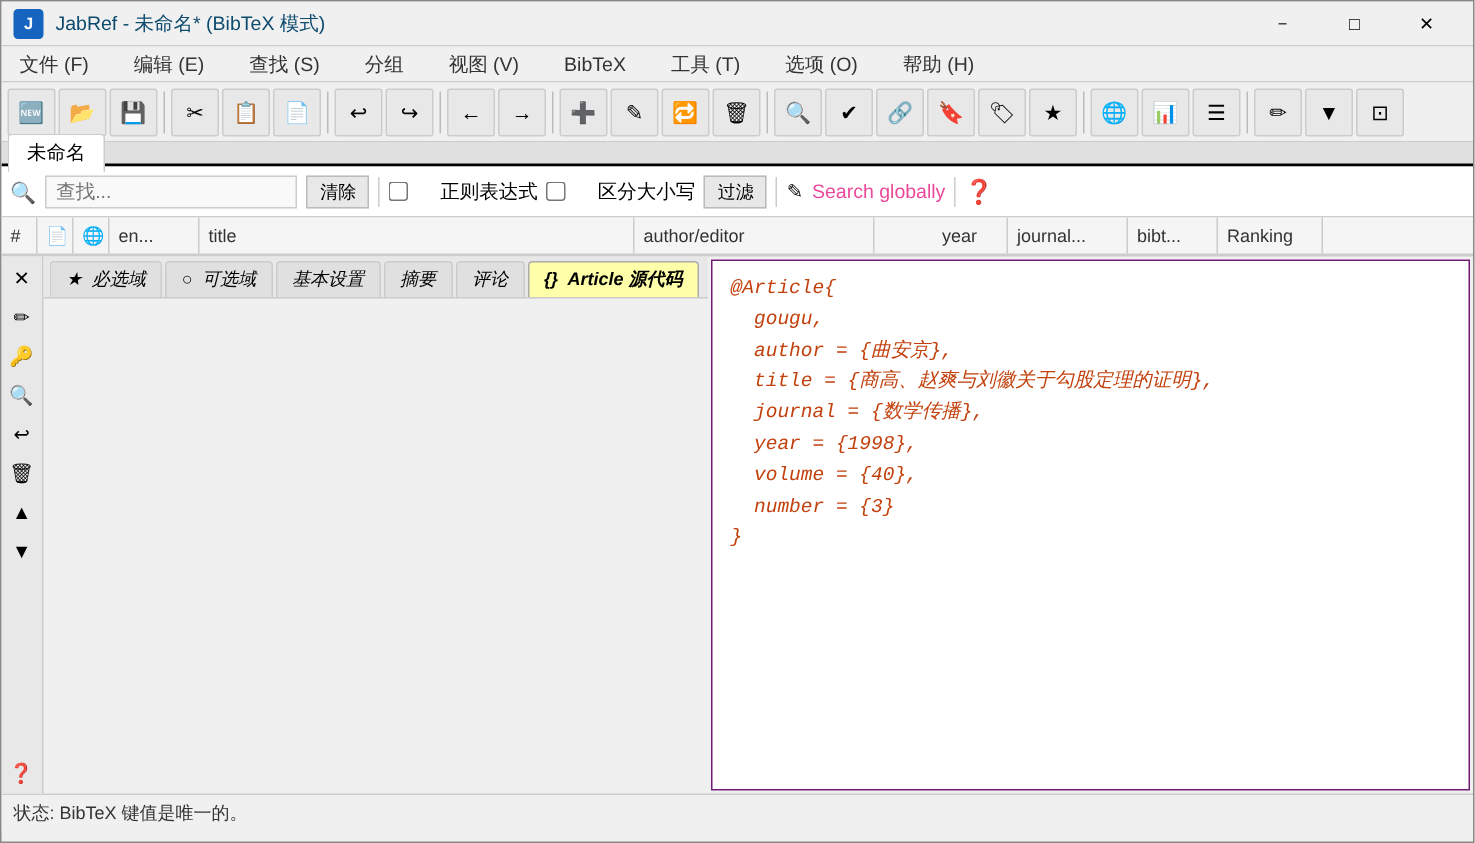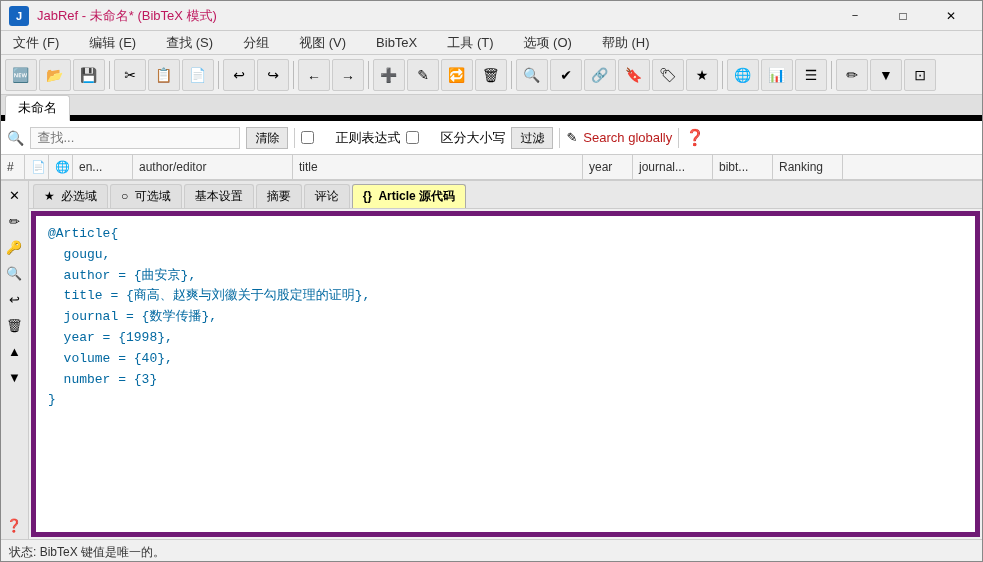--- a/index.html
+++ b/index.html
@@ -35,21 +35,21 @@
       border-radius: 3px;
       display: flex;
       align-items: center;
       justify-content: center;
       color: white;
       font-weight: bold;
       font-size: 11px;
     }
     #title-text {
       font-size: 13px;
-      color: #be185d;
+      color: #0c4a6e;
     }
     #window-controls {
       display: flex;
       gap: 2px;
     }
     .win-btn {
       width: 46px;
       height: 30px;
       background: transparent;
       border: none;
@@ -103,25 +103,25 @@
     .tb-separator {
       width: 1px;
       height: 28px;
       background: #bbb;
       margin: 0 2px;
     }
 
     
     #db-tab-bar {
       background: #e0e0e0;
-      height: 26px;
-      display: flex;
-      align-items: flex-start;
+      height: 16px;
+      display: flex;
+      align-items: center;
       padding: 0 4px;
-      border-bottom: 6px solid #000000;
+      border-bottom: 2px solid #000000;
     }
     .db-tab {
       background: #f5f5f5;
       border: 1px solid #ccc;
       border-bottom: none;
       padding: 3px 12px;
       font-size: 13px;
       cursor: pointer;
       border-radius: 3px 3px 0 0;
     }
@@ -138,21 +138,21 @@
       align-items: center;
       padding: 0 6px;
       border-bottom: 1px solid #ccc;
       gap: 6px;
     }
     #search-icon-wrap {
       font-size: 14px;
       color: #555;
     }
     #search-input {
-      width: 210px;
+      width: 168px;
       height: 22px;
       border: 1px solid #ccc;
       padding: 2px 6px;
       font-size: 13px;
       font-family: inherit;
       background: #f9f9f9;
     }
     .search-btn {
       padding: 2px 8px;
       height: 22px;
@@ -162,21 +162,21 @@
       font-size: 12px;
       font-family: inherit;
     }
     .search-checkbox {
       display: flex;
       align-items: center;
       gap: 21px;
       font-size: 13px;
     }
     #search-global {
-      color: #b91c1c;
+      color: #ec4899;
       text-decoration: none;
       font-size: 13px;
     }
     .search-separator {
       width: 1px;
       height: 20px;
       background: #ccc;
     }
     #help-icon {
       font-size: 16px;
@@ -229,21 +229,21 @@
       justify-content: center;
       font-size: 13px;
       cursor: pointer;
       border: 1px solid transparent;
     }
 
     
     #entry-panel {
       flex: 1;
       display: flex;
-      flex-direction: column;
+      font-style: italic;
     }
 
     
     #entry-tabs {
       background: #e8e8e8;
       display: flex;
       align-items: flex-end;
       border-bottom: 1px solid #ccc;
       height: 28px;
       padding: 0 4px;
@@ -267,24 +267,24 @@
       margin-right: 3px;
     }
 
     
     #bibtex-source {
       flex: 1;
       background: white;
       padding: 8px 12px;
       font-family: 'Courier New', monospace;
       font-size: 13px;
-      color: #0369a1;
+      color: #c2410c;
       overflow-y: auto;
       line-height: 1.6;
-      border: 5px solid #701a75;
+      border: 1px solid #701a75;
       margin: 2px;
     }
     .bibtex-line {
       white-space: pre;
     }
 
     
     #status-bar {
       background: #f0f0f0;
       height: 24px;
@@ -398,23 +398,23 @@
   <a id="search-global" href="#">Search globally</a>
   <div class="search-separator"></div>
   <span id="help-icon">❓</span>
 </div>
 
 <div id="table-header">
     <div class="th-cell" style="width: 24px; min-width: 24px;">#</div>
     <div class="th-cell" style="width: 24px; min-width: 24px;">📄</div>
     <div class="th-cell" style="width: 24px; min-width: 24px;">🌐</div>
     <div class="th-cell" style="width: 60px; min-width: 60px;">en...</div>
+    <div class="th-cell" style="width: 290px; min-width: 290px;">title</div>
     <div class="th-cell" style="width: 160px; min-width: 160px;">author/editor</div>
-    <div class="th-cell" style="width: 290px; min-width: 290px;">title</div>
-    <div class="th-cell" style="width: 50px; min-width: 50px;">year</div>
+    <div class="th-cell" style="width: 50px; min-width: 50px; margin-left: 39px;">year</div>
     <div class="th-cell" style="width: 80px; min-width: 80px;">journal...</div>
     <div class="th-cell" style="width: 60px; min-width: 60px;">bibt...</div>
     <div class="th-cell" style="width: 70px; min-width: 70px;">Ranking</div>
   </div>
 
 <div id="main-content" style="height: 358px;">
 
   <div id="left-sidebar">
       <div class="sidebar-icon">✕</div>
       <div class="sidebar-icon">✏</div>

